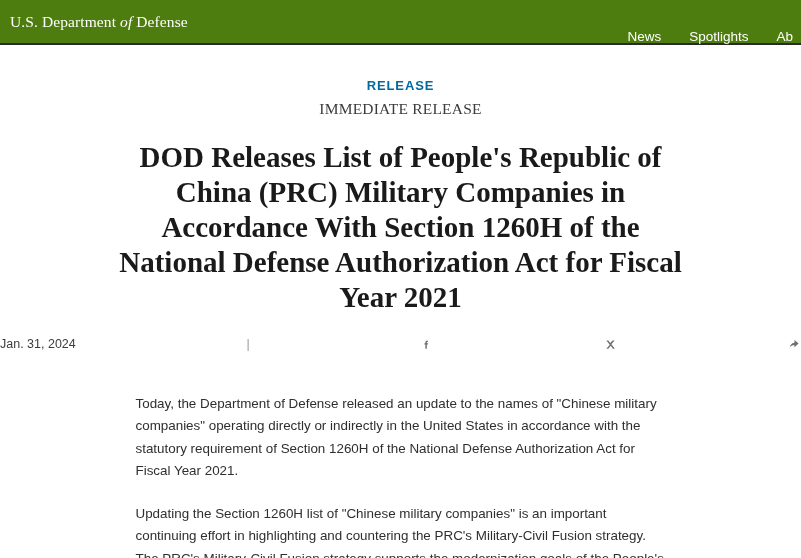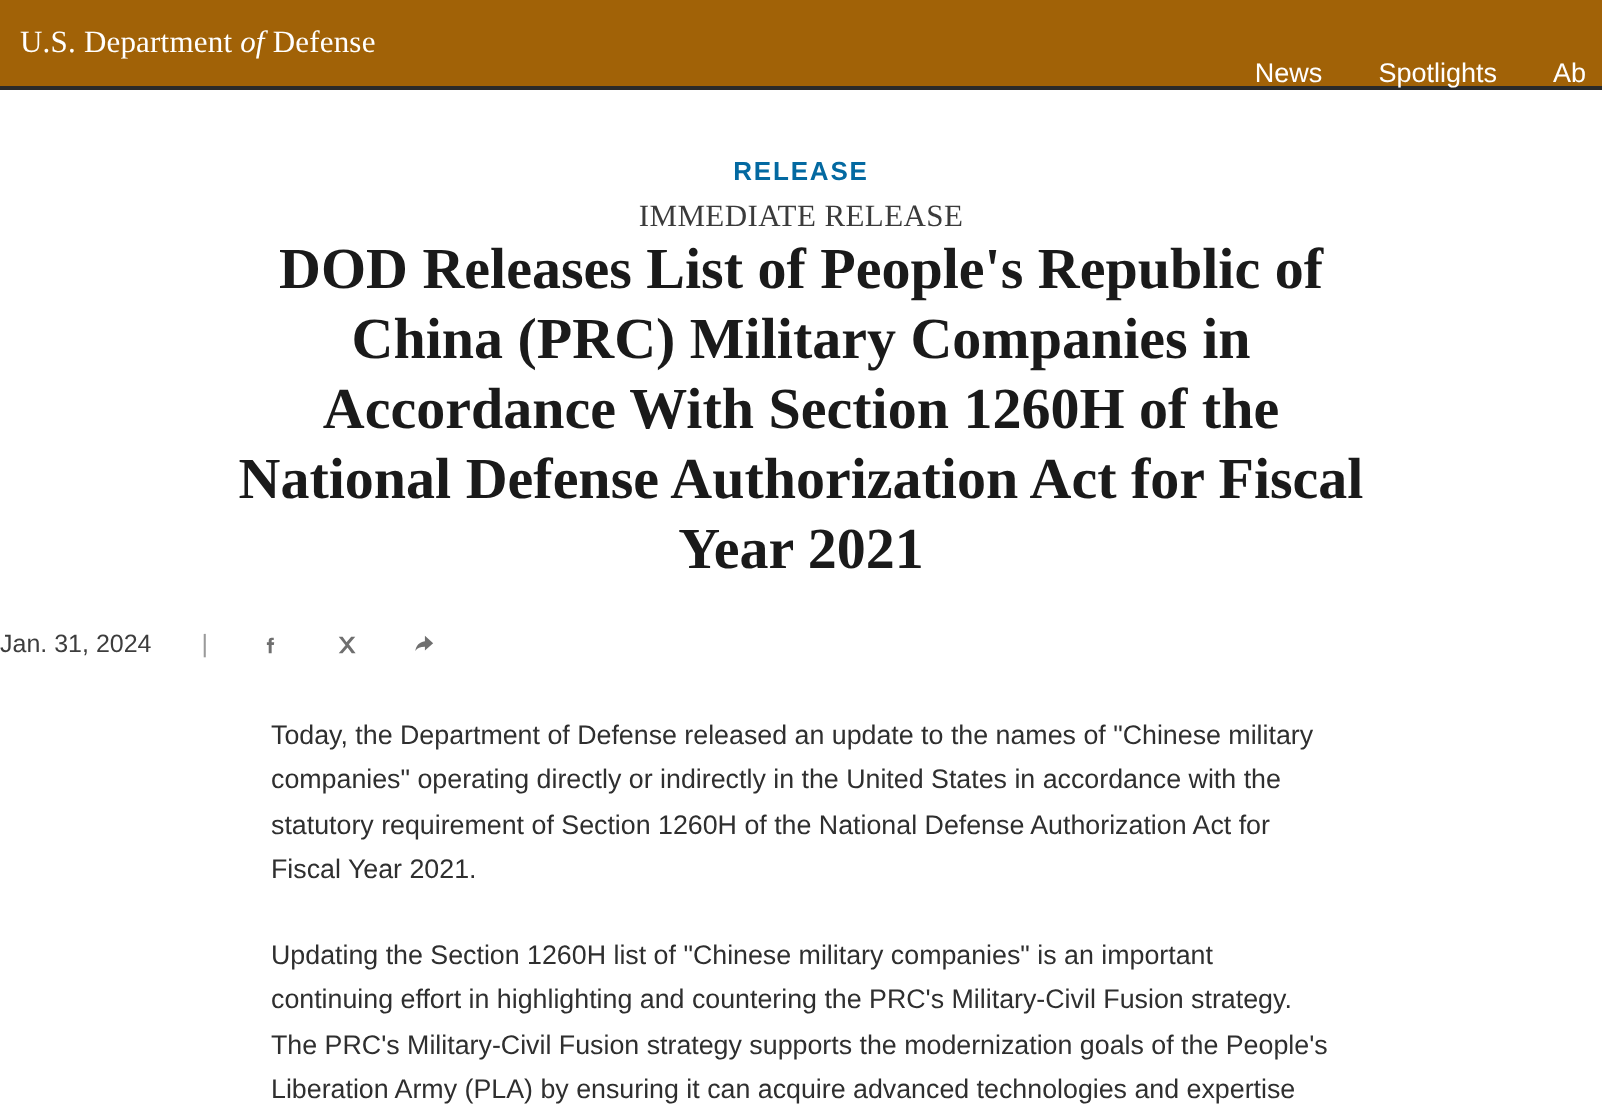--- a/index.html
+++ b/index.html
@@ -9,21 +9,21 @@
     width: 801px;
     height: 558px;
     overflow: hidden;
     background: #ffffff;
     font-family: "Liberation Sans", sans-serif;
   }
 
   
   .navbar {
     height: 43px;
-    background: #a16207;
+    background: #4d7c0f;
     display: flex;
     align-items: center;
     justify-content: space-between;
     padding: 0 0 0 10px;
     position: relative;
   }
   .brand {
     color: #ffffff;
     font-family: "Liberation Serif", serif;
     font-size: 15.5px;
@@ -67,38 +67,38 @@
     font-weight: bold;
     letter-spacing: 0.9px;
     margin-bottom: 7px;
   }
   .release-sub {
     text-align: center;
     color: #3b3b3b;
     font-family: "Liberation Serif", serif;
     font-size: 15.5px;
     letter-spacing: 0.2px;
-    margin-bottom: 0;
+    margin-bottom: 22px;
   }
   .headline {
     font-family: "Liberation Serif", serif;
     font-size: 29px;
     line-height: 35px;
     color: #1a1a1a;
     text-align: center;
     margin: 0 auto;
     width: 576px;
     font-weight: 700;
   }
 
   .meta-row {
     display: flex;
     align-items: center;
-    justify-content: flex-start;
-    gap: 25px;
+    justify-content: space-between;
+    gap: 9px;
     margin-top: 22px;
     color: #4a4a4a;
     font-size: 12.5px;
   }
   .meta-date { color: #3d3d3d; font-size: 12.5px; }
   .meta-pipe { color: #9a9a9a; font-size: 12.5px; }
   .share-icon {
     color: #6f6f6f;
     font-size: 12.5px;
     width: 13px;
@@ -109,21 +109,21 @@
 
   .body-wrap {
     width: 530px;
     margin: 0 auto;
     padding-top: 28px;
   }
   .body-para {
     font-size: 13.4px;
     line-height: 22.3px;
     color: #2f2f2f;
-    margin: 0 0 21px 0;
+    margin: 14px 0 21px 0;
   }
 </style>
 </head>
 <body>
 
 <div class="page">
 
   <div class="navbar">
     <div class="brand">
       <span>U.S. Department </span><span class="italic">of</span><span> Defense</span>

